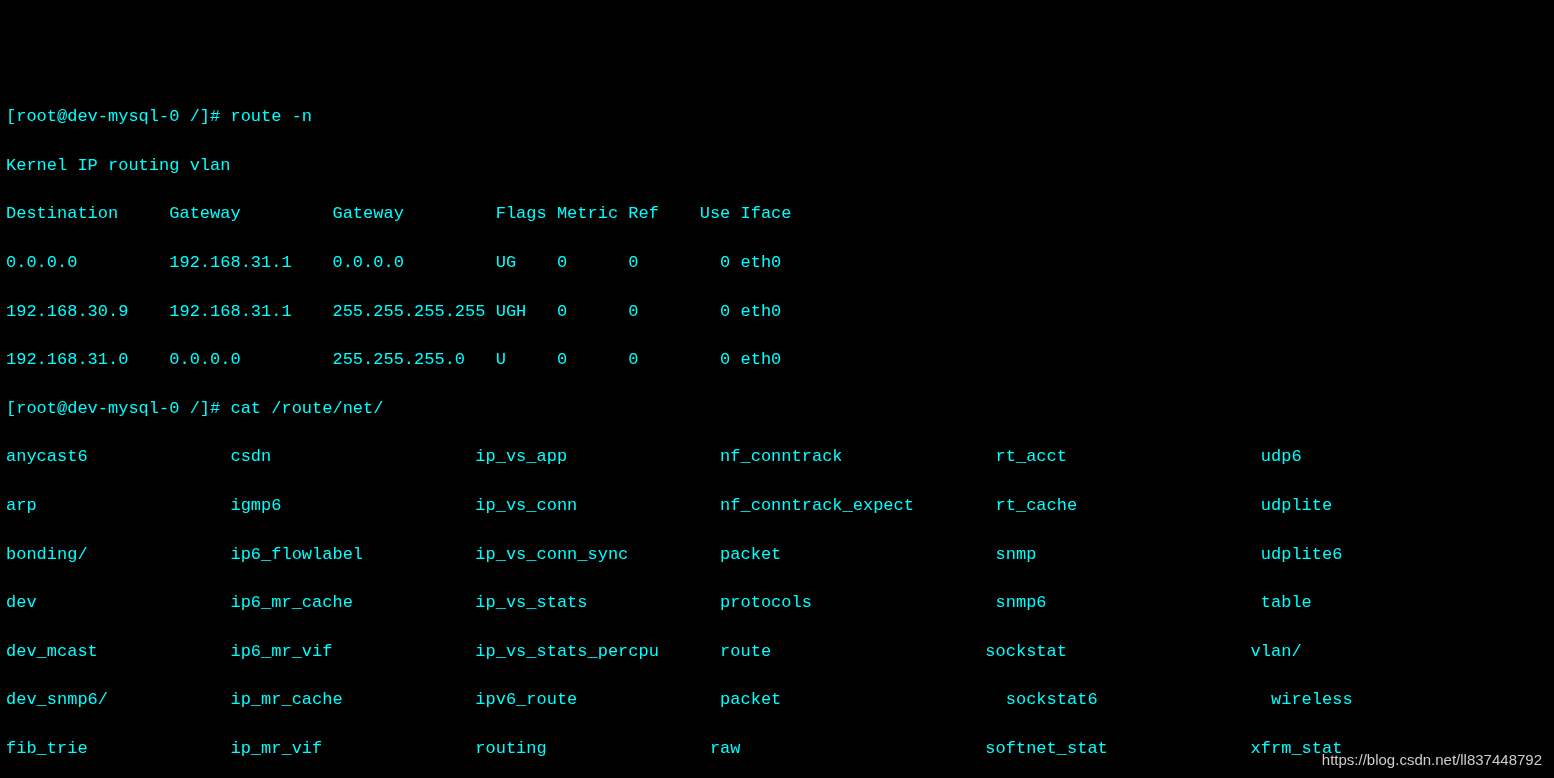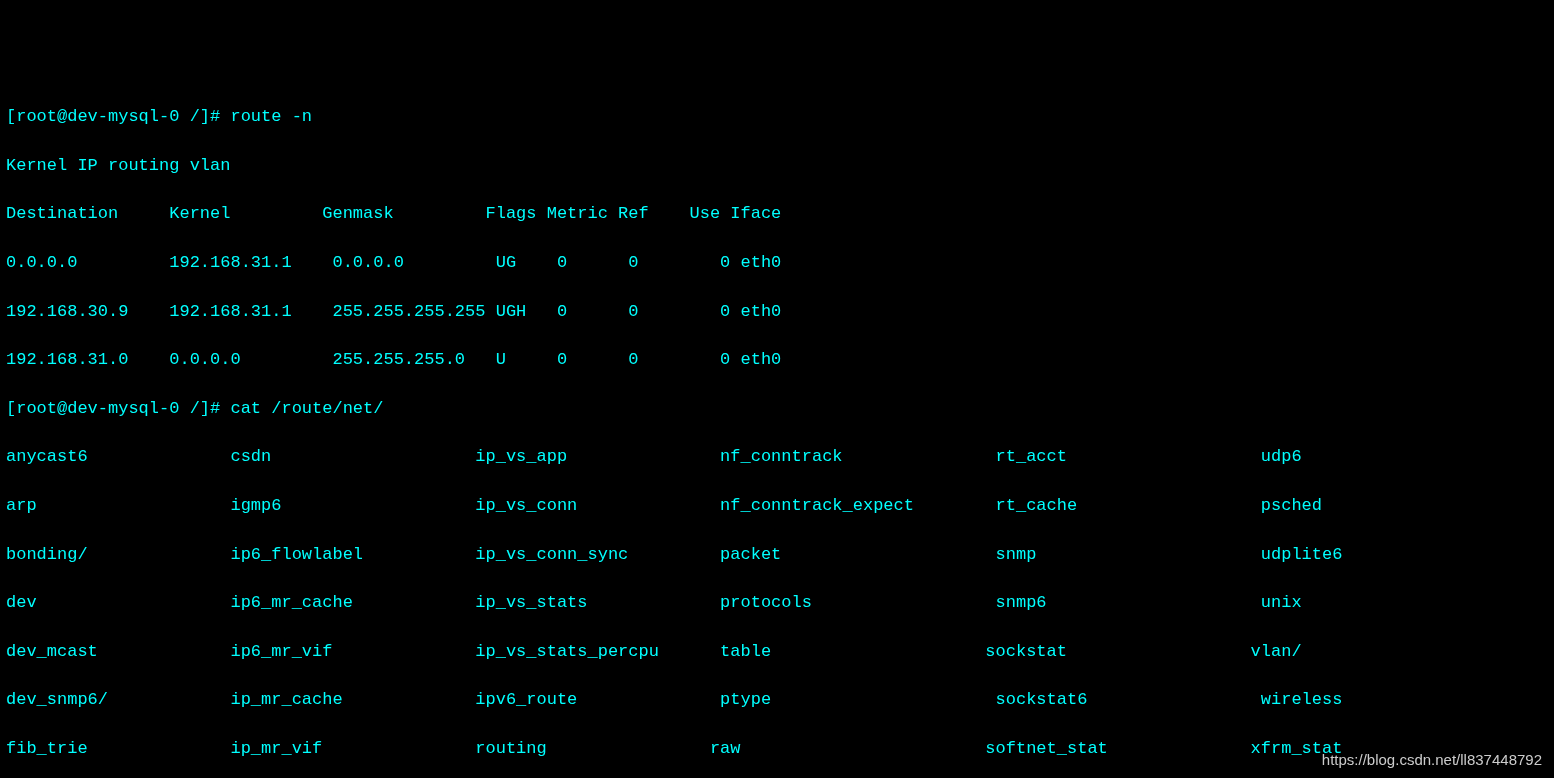--- a/index.html
+++ b/index.html
@@ -33,31 +33,31 @@
       white-space: nowrap;
     }
   </style>
 </head>
 <body>
 
 
 
 <span class="terminal-line"><span>[root@dev-mysql-0 /]# </span><span>route -n</span></span>
 <span class="terminal-line">Kernel IP routing vlan</span>
-<span class="terminal-line">Destination     Kernel         Genmask         Flags Metric Ref    Use Iface</span>
+<span class="terminal-line">Destination     Gateway         Gateway         Flags Metric Ref    Use Iface</span>
 <span class="terminal-line">0.0.0.0         192.168.31.1    0.0.0.0         UG    0      0        0 eth0</span>
 <span class="terminal-line">192.168.30.9    192.168.31.1    255.255.255.255 UGH   0      0        0 eth0</span>
 <span class="terminal-line">192.168.31.0    0.0.0.0         255.255.255.0   U     0      0        0 eth0</span>
 <span class="terminal-line"><span>[root@dev-mysql-0 /]# </span><span>cat /route/net/</span></span>
 <span class="terminal-line">anycast6              csdn                    ip_vs_app               nf_conntrack               rt_acct                   udp6</span>
-<span class="terminal-line">arp                   igmp6                   ip_vs_conn              nf_conntrack_expect        rt_cache                  psched</span>
+<span class="terminal-line">arp                   igmp6                   ip_vs_conn              nf_conntrack_expect        rt_cache                  udplite</span>
 <span class="terminal-line">bonding/              ip6_flowlabel           ip_vs_conn_sync         packet                     snmp                      udplite6</span>
-<span class="terminal-line">dev                   ip6_mr_cache            ip_vs_stats             protocols                  snmp6                     unix</span>
-<span class="terminal-line">dev_mcast             ip6_mr_vif              ip_vs_stats_percpu      table                     sockstat                  vlan/</span>
-<span class="terminal-line">dev_snmp6/            ip_mr_cache             ipv6_route              ptype                      sockstat6                 wireless</span>
+<span class="terminal-line">dev                   ip6_mr_cache            ip_vs_stats             protocols                  snmp6                     table</span>
+<span class="terminal-line">dev_mcast             ip6_mr_vif              ip_vs_stats_percpu      route                     sockstat                  vlan/</span>
+<span class="terminal-line">dev_snmp6/            ip_mr_cache             ipv6_route              packet                      sockstat6                 wireless</span>
 <span class="terminal-line">fib_trie              ip_mr_vif               routing                raw                        softnet_stat              xfrm_stat</span>
 
 
 
 
 
 
 
 
 

